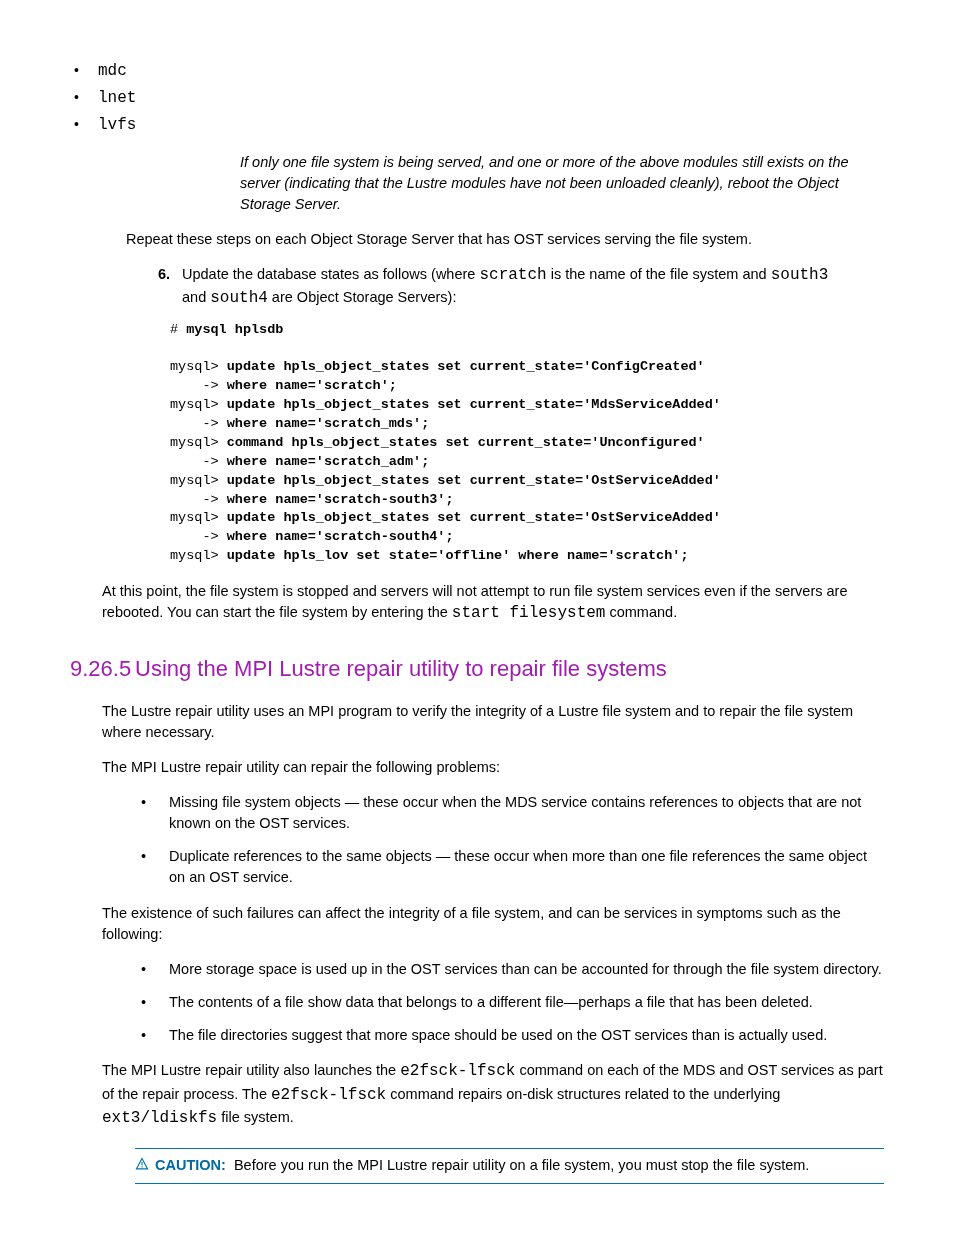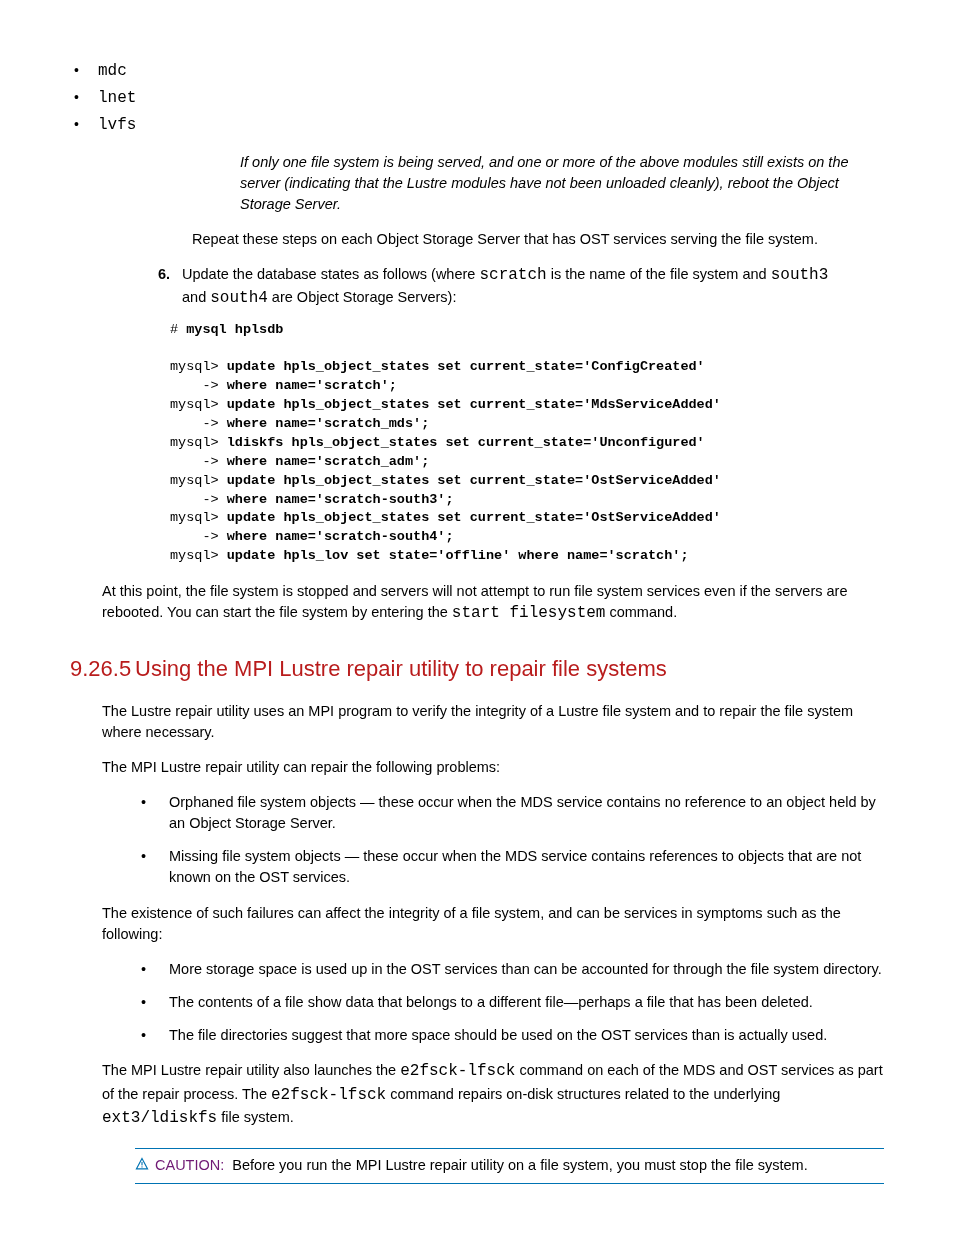--- a/index.html
+++ b/index.html
@@ -29,39 +29,39 @@
   ul.inner-list li::before {
     content: "•";
     position: absolute;
     left: 4px;
     top: 0;
     color: #000;
     font-size: 14px;
   }
   .indent1 { margin-left: 170px; }
   .indent-para1 { margin-left: 170px; margin-bottom: 14px; margin-top: 12px; font-style: italic; }
-  .indent-para2 { margin-left: 56px; margin-bottom: 14px; text-align: center; }
+  .indent-para2 { margin-left: 56px; margin-bottom: 14px; }
   .step-row { display:flex; align-items:flex-start; margin-left:60px; margin-bottom:10px; }
   .step-num { width:40px; flex:0 0 40px; font-weight:bold; color:#000; text-align:right; padding-right:12px; }
   .step-body { flex:1; }
   pre {
     font-family: "Courier New", Courier, monospace;
     font-size: 13.5px;
     line-height: 1.4;
     margin: 8px 0 14px 100px;
     white-space: pre;
   }
   pre .p { font-weight: normal; }
   pre .b { font-weight: bold; }
   .body-para { margin-left: 32px; margin-bottom: 14px; }
   .body-para:first-of-type { margin-top:0; }
   h2.section {
     font-family: Arial, Helvetica, sans-serif;
     font-weight: normal;
-    color: #b91c1c;
+    color: #a21caf;
     font-size: 22px;
     margin: 28px 0 16px 0;
     display:flex;
     align-items:baseline;
   }
   h2.section .num { width:65px; flex:0 0 65px; }
   ul.bullets {
     list-style:none;
     padding:0;
     margin: 0 0 14px 65px;
@@ -85,22 +85,22 @@
     padding: 6px 0;
     display:flex;
     align-items:flex-start;
   }
   .caution-icon {
     width:18px; flex:0 0 18px;
     margin-right:2px;
     margin-top:1px;
   }
   .caution-label {
-    color:#701a75;
-    font-weight:normal;
+    color:#0369a1;
+    font-weight:bold;
     margin-right:4px;
   }
 </style>
 </head>
 <body>
 
 <ul class="inner-list indent1">
   <li><span class="mono">mdc</span></li>
   <li><span class="mono">lnet</span></li>
   <li><span class="mono">lvfs</span></li>
@@ -118,43 +118,43 @@
     <span>and </span><span class="mono">south4</span><span> are Object Storage Servers):</span>
   </div>
 </div>
 
 <pre><span class="p"># </span><span class="b">mysql hplsdb</span>
 
 <span class="p">mysql&gt; </span><span class="b">update hpls_object_states set current_state='ConfigCreated'</span>
 <span class="p">    -&gt; </span><span class="b">where name='scratch';</span>
 <span class="p">mysql&gt; </span><span class="b">update hpls_object_states set current_state='MdsServiceAdded'</span>
 <span class="p">    -&gt; </span><span class="b">where name='scratch_mds';</span>
-<span class="p">mysql&gt; </span><span class="b">ldiskfs hpls_object_states set current_state='Unconfigured'</span>
+<span class="p">mysql&gt; </span><span class="b">command hpls_object_states set current_state='Unconfigured'</span>
 <span class="p">    -&gt; </span><span class="b">where name='scratch_adm';</span>
 <span class="p">mysql&gt; </span><span class="b">update hpls_object_states set current_state='OstServiceAdded'</span>
 <span class="p">    -&gt; </span><span class="b">where name='scratch-south3';</span>
 <span class="p">mysql&gt; </span><span class="b">update hpls_object_states set current_state='OstServiceAdded'</span>
 <span class="p">    -&gt; </span><span class="b">where name='scratch-south4';</span>
 <span class="p">mysql&gt; </span><span class="b">update hpls_lov set state='offline' where name='scratch';</span></pre>
 
 <p class="body-para">
   <span>At this point, the file system is stopped and servers will not attempt to run file system services even if the servers are rebooted. You can start the file system by entering the </span><span class="mono">start filesystem</span><span> command.</span>
 </p>
 
 <h2 class="section">
   <span class="num">9.26.5</span>
   <span>Using the MPI Lustre repair utility to repair file systems</span>
 </h2>
 
 <p class="body-para">The Lustre repair utility uses an MPI program to verify the integrity of a Lustre file system and to repair the file system where necessary.</p>
 <p class="body-para">The MPI Lustre repair utility can repair the following problems:</p>
 
 <ul class="bullets">
-  <li>Orphaned file system objects — these occur when the MDS service contains no reference to an object held by an Object Storage Server.</li>
   <li>Missing file system objects — these occur when the MDS service contains references to objects that are not known on the OST services.</li>
+  <li>Duplicate references to the same objects — these occur when more than one file references the same object on an OST service.</li>
 </ul>
 
 <p class="body-para">The existence of such failures can affect the integrity of a file system, and can be services in symptoms such as the following:</p>
 
 <ul class="bullets">
   <li>More storage space is used up in the OST services than can be accounted for through the file system directory.</li>
   <li>The contents of a file show data that belongs to a different file—perhaps a file that has been deleted.</li>
   <li>The file directories suggest that more space should be used on the OST services than is actually used.</li>
 </ul>
 

